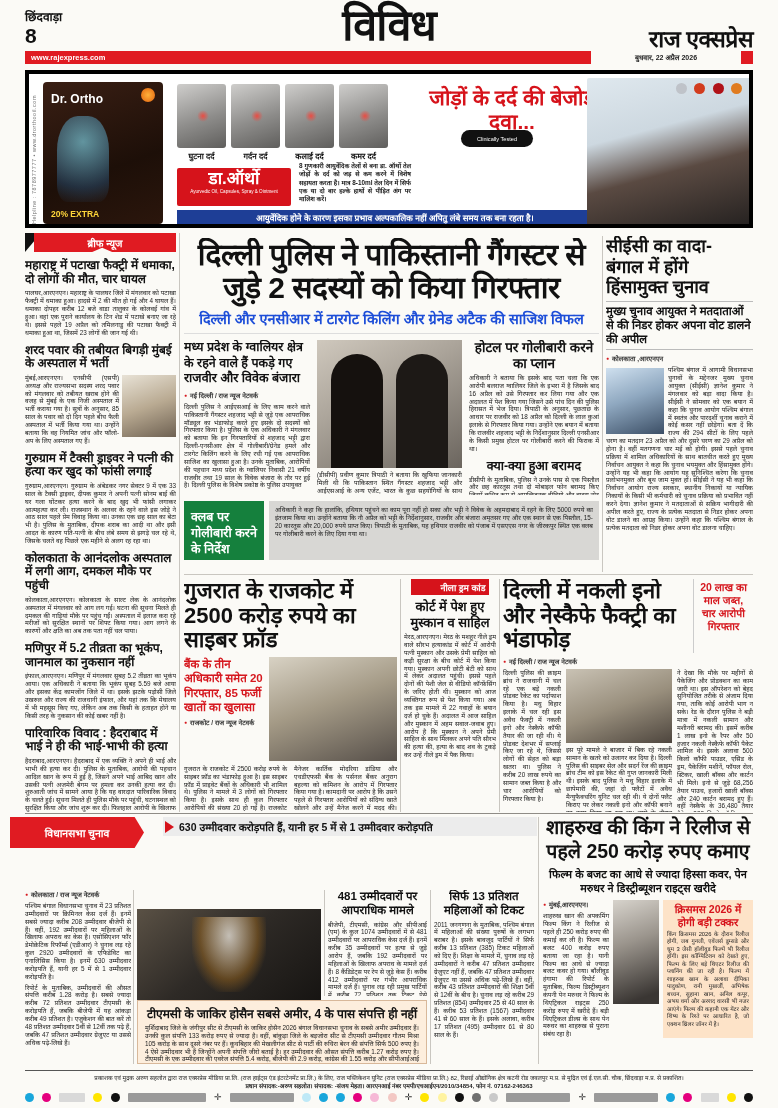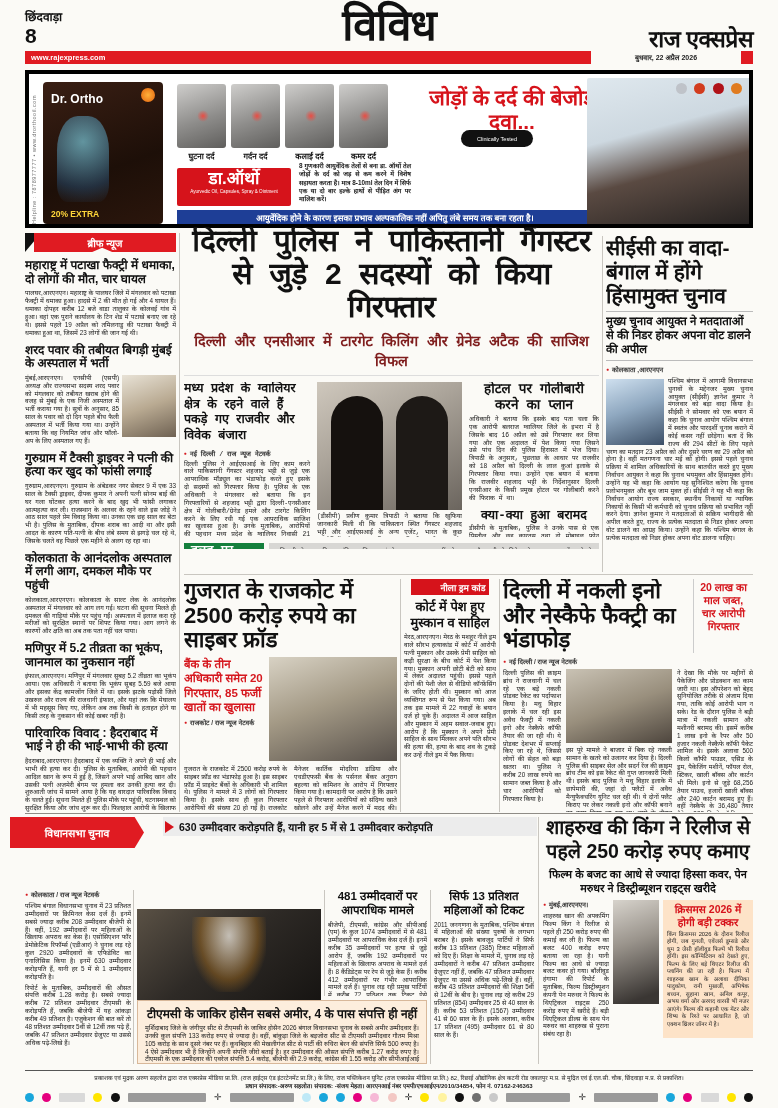--- a/index.html
+++ b/index.html
@@ -42,34 +42,34 @@
   
   .ribbon { position:relative; height:19px; }
   .ribbon .tri { position:absolute; left:0; top:0; width:0; height:0; border-top:19px solid #111; border-right:16px solid transparent; }
   .ribbon .bar { position:absolute; left:9px; right:0; top:0; bottom:0; background:#e01b22; color:#fff; font-size:10px; font-weight:bold; display:flex; align-items:center; justify-content:center; clip-path:polygon(0 0,100% 0,100% 100%,55% 100%,48% 78%,41% 100%,0 100%); }
   .brief-title { font-size:12px; font-weight:bold; line-height:1.14; margin:7px 0 3px; }
   .tiny { font-size:6.35px; line-height:1.24; text-align:justify; color:#222; }
   .pawar-photo { float:right; width:54px; height:62px; margin:1px 0 2px 3px; background:linear-gradient(160deg,#e8e2d6,#b9aa92 50%,#6e6152); }
 
   
   .main-hl { font-size:30px; font-weight:bold; line-height:1.1; text-align:center; letter-spacing:-0.5px; }
-  .main-sub { color:#7f1d1d; font-size:14.5px; font-weight:bold; text-align:center; padding:4px 0 5px; border-bottom:1px solid #ddd; }
+  .main-sub { color:#1d4ed8; font-size:14.5px; font-weight:bold; text-align:center; padding:4px 0 5px; border-bottom:1px solid #ddd; }
   .deck { font-size:12.5px; font-weight:bold; line-height:1.25; }
   .dateline { font-size:6.6px; font-weight:bold; color:#333; margin:4px 0 3px; }
   .dateline:before { content:"●"; color:#d6181f; font-size:5px; margin-right:3px; vertical-align:1px; }
   .masked-photo { height:128px; background:linear-gradient(150deg,#cfc8bd 0%,#aba49a 40%,#6b655e 100%); position:relative; overflow:hidden; }
   .masked-photo:before, .masked-photo:after { content:""; position:absolute; top:14px; width:52px; height:140px; border-radius:26px 26px 0 0; background:#15110e; }
   .masked-photo:before { left:14px; } .masked-photo:after { right:14px; background:#1d1916; }
   .box-hl { font-size:13.5px; font-weight:bold; text-align:center; line-height:1.15; }
   .sub-hl { font-size:12.5px; font-weight:bold; text-align:center; margin-top:4px; }
   .blackbox { background:#15803d; color:#fff; font-size:12.5px; font-weight:bold; line-height:1.3; display:flex; align-items:center; padding:6px 7px; }
   .graybox { background:#d8d7d4; padding:5px 6px; }
 
   
-  .cec-hl { font-size:21px; font-weight:bold; line-height:1.15; }
+  .cec-hl { font-size:18px; font-weight:bold; line-height:1.15; }
   .cec-sub { font-size:11.5px; font-weight:bold; line-height:1.2; border-top:1px solid #bbb; border-bottom:1px solid #bbb; padding:3px 0; margin-top:3px; }
   .cec-photo { float:left; width:58px; height:66px; margin:2px 4px 2px 0; background:linear-gradient(160deg,#cfe0ef,#8fa8c0 45%,#3c4f66); }
   .cec-tmc { font-size:11px; font-weight:bold; text-align:center; margin:3px 0 2px; }
 
   
   .mid-hl { font-size:22px; font-weight:bold; line-height:1.12; }
   .red-sub { color:#d6181f; font-size:11.5px; font-weight:bold; line-height:1.25; }
   .cyber-photo { background:linear-gradient(160deg,#d8d2c4,#a49a86 45%,#57504a); }
   .tag-red { background:#d6131b; color:#fff; font-size:9px; font-weight:bold; display:flex; align-items:center; justify-content:center; }
   .drum-hl { font-size:13px; font-weight:bold; line-height:1.2; text-align:center; margin:4px 0 3px; }
@@ -203,21 +203,21 @@
       <div class="tiny">इंफाल,आरएनएन। मणिपुर में मंगलवार सुबह 5.2 तीव्रता का भूकंप आया। एक अधिकारी ने बताया कि भूकंप सुबह 5.59 बजे आया और इसका केंद्र कामजोंग जिले में था। इसके झटके पड़ोसी जिले उखरुल और राज्य की राजधानी इंफाल, और यहां तक कि मेघालय में भी महसूस किए गए, लेकिन अब तक किसी के हताहत होने या किसी तरह के नुकसान की कोई खबर नहीं है।</div>
     </div>
     <div>
       <div class="brief-title">पारिवारिक विवाद : हैदराबाद में भाई ने ही की भाई-भाभी की हत्या</div>
       <div class="tiny">हैदराबाद,आरएनएन। हैदराबाद में एक व्यक्ति ने अपने ही भाई और भाभी की हत्या कर दी। पुलिस के मुताबिक, आरोपी की पहचान आदिल खान के रूप में हुई है, जिसने अपने भाई आबिद खान और उसकी पत्नी अजमेरी बेगम पर हमला कर उनकी हत्या कर दी। शुरुआती जांच में सामने आया है कि यह वारदात पारिवारिक विवाद के चलते हुई। सूचना मिलते ही पुलिस मौके पर पहुंची, घटनास्थल को सुरक्षित किया और जांच शुरू कर दी। फिलहाल आरोपी के खिलाफ मामला दर्ज कर आगे की कार्रवाई की जा रही है।</div>
     </div>
   </div>
 
   <div class="abs vrule" style="left:179px; top:233px; height:579px;"></div>
 
-  <div class="abs clip" style="left:184px; top:227px; width:415px; height:322px;font-family:Liberation Mono, monospace;">
+  <div class="abs clip" style="left:184px; top:238px; width:415px; height:322px;">
     <div class="main-hl">दिल्ली पुलिस ने पाकिस्तानी गैंगस्टर से जुड़े 2 सदस्यों को किया गिरफ्तार</div>
     <div class="main-sub">दिल्ली और एनसीआर में टारगेट किलिंग और ग्रेनेड अटैक की साजिश विफल</div>
     <div style="display:flex; gap:7px; margin-top:6px; height:155px; overflow:hidden;">
       <div style="width:126px;">
         <div class="deck">मध्य प्रदेश के ग्वालियर क्षेत्र के रहने वाले हैं पकड़े गए राजवीर और विवेक बंजारा</div>
         <div class="dateline">नई दिल्ली / राज न्यूज नेटवर्क</div>
         <div class="tiny">दिल्ली पुलिस ने आईएसआई के लिए काम करने वाले पाकिस्तानी गैंगस्टर शहजाद भट्टी से जुड़े एक आपराधिक मॉड्यूल का भंडाफोड़ करते हुए इसके दो सदस्यों को गिरफ्तार किया है। पुलिस के एक अधिकारी ने मंगलवार को बताया कि इन गिरफ्तारियों से शहजाद भट्टी द्वारा दिल्ली-एनसीआर क्षेत्र में गोलीबारी/ग्रेनेड हमले और टारगेट किलिंग करने के लिए रची गई एक आपराधिक साजिश का खुलासा हुआ है। उनके मुताबिक, आरोपियों की पहचान मध्य प्रदेश के ग्वालियर निवासी 21 वर्षीय राजवीर तथा 19 साल के विवेक बंजारा के तौर पर हुई है। दिल्ली पुलिस के विशेष प्रकोष्ठ के पुलिस उपायुक्त</div>
       </div>
       <div style="width:145px;">
         <div class="masked-photo"></div>

